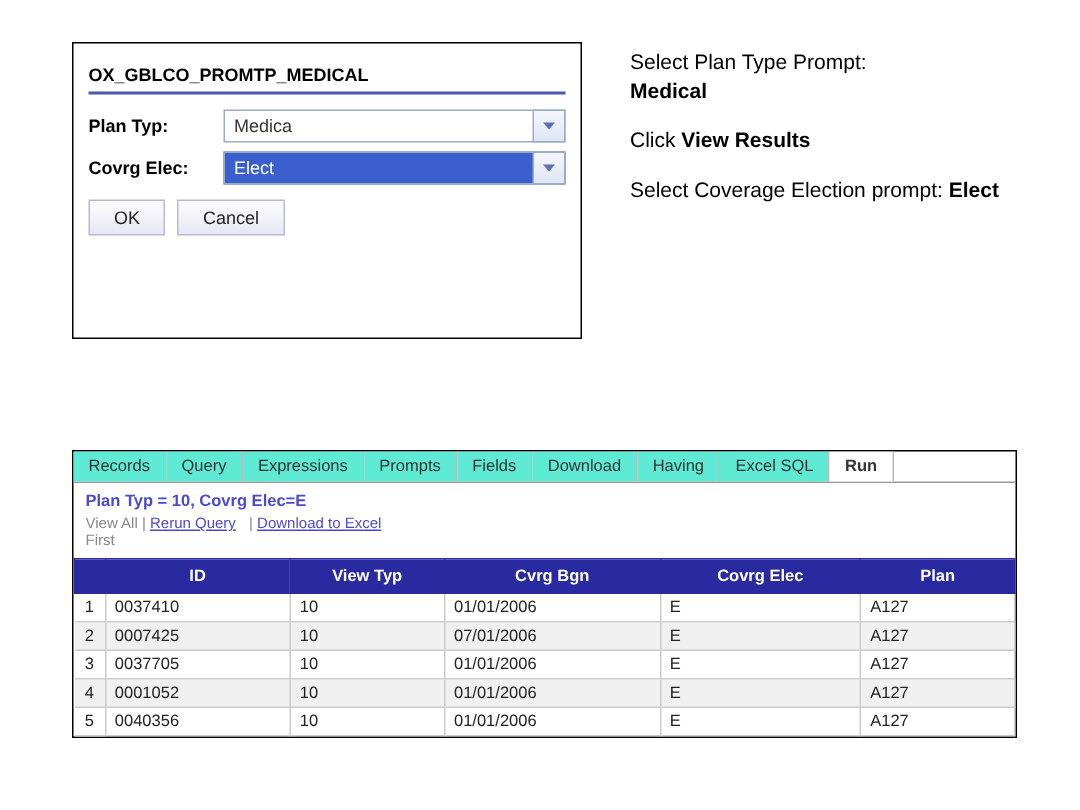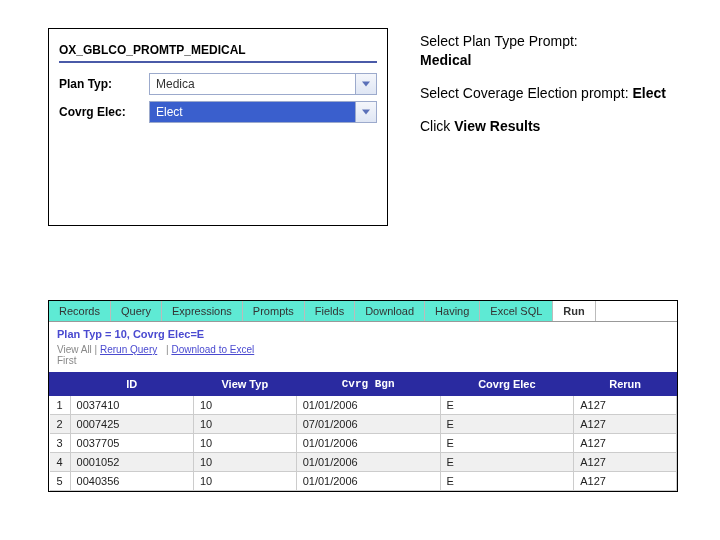--- a/index.html
+++ b/index.html
@@ -147,21 +147,21 @@
     padding: 3px 6px;
     font-size: 11px;
     color: #222;
   }
   table.grid td.rownum {
     width: 20px; text-align: center; background: #fff; border-left: none;
   }
   table.grid tr.alt td { background: #f0f0f0; }
   .col-id { width: 120px; }
   .col-pt { width: 100px; }
-  .col-cb { width: 140px; font-family: Liberation Mono, monospace; }
+  .col-cb { width: 140px; }
   .col-ce { width: 130px; }
   .col-plan { width: 100px; }
 </style>
 </head>
 <body>
 
 <div class="dialog">
   <div class="dialog-title">OX_GBLCO_PROMTP_MEDICAL</div>
   <hr class="dialog-hr">
 
@@ -182,32 +182,36 @@
     <div class="select-field sel">
       <span>Elect</span>
       <div class="select-arrow">
         <svg viewBox="0 0 10 6">
             <path d="M0 0 L10 0 L5 6 Z" fill="#5a70b8"></path>
           </svg>
       </div>
     </div>
   </div>
 
+  <div class="dialog-buttons">
+    <button class="btn">OK</button>
+    <button class="btn">Cancel</button>
+  </div>
 </div>
 
 <div class="instr">
   <p>
     <span>Select Plan Type Prompt:</span><br>
     <span class="b">Medical</span>
   </p>
   <p>
-    <span>Select Coverage Election prompt: </span><span class="b">Elect</span>
+    <span>Click </span><span class="b">View Results</span>
   </p>
   <p>
-    <span>Click </span><span class="b">View Results</span>
+    <span>Select Coverage Election prompt: </span><span class="b">Elect</span>
   </p>
 </div>
 
 <div class="results">
   <div class="tabs">
     <div class="tab">Records</div>
     <div class="tab">Query</div>
     <div class="tab">Expressions</div>
     <div class="tab">Prompts</div>
     <div class="tab">Fields</div>
@@ -229,21 +233,21 @@
   </div>
 
   <table class="grid">
     <thead>
       <tr>
         <th class="rownum"></th>
         <th class="col-id">ID</th>
         <th class="col-pt">View Typ</th>
         <th class="col-cb">Cvrg Bgn</th>
         <th class="col-ce">Covrg Elec</th>
-        <th class="col-plan">Rerun</th>
+        <th class="col-plan">Plan</th>
       </tr>
     </thead>
     <tbody>
       <tr>
         <td class="rownum">1</td>
         <td>0037410</td>
         <td>10</td>
         <td>01/01/2006</td>
         <td>E</td>
         <td>A127</td>

